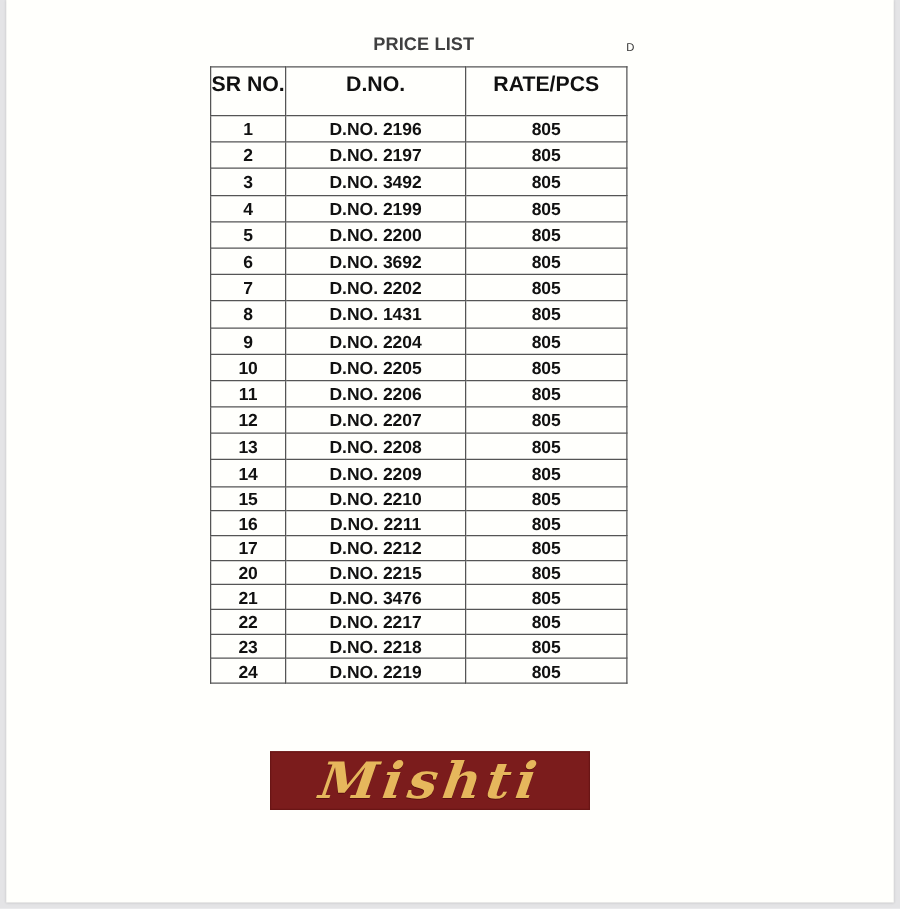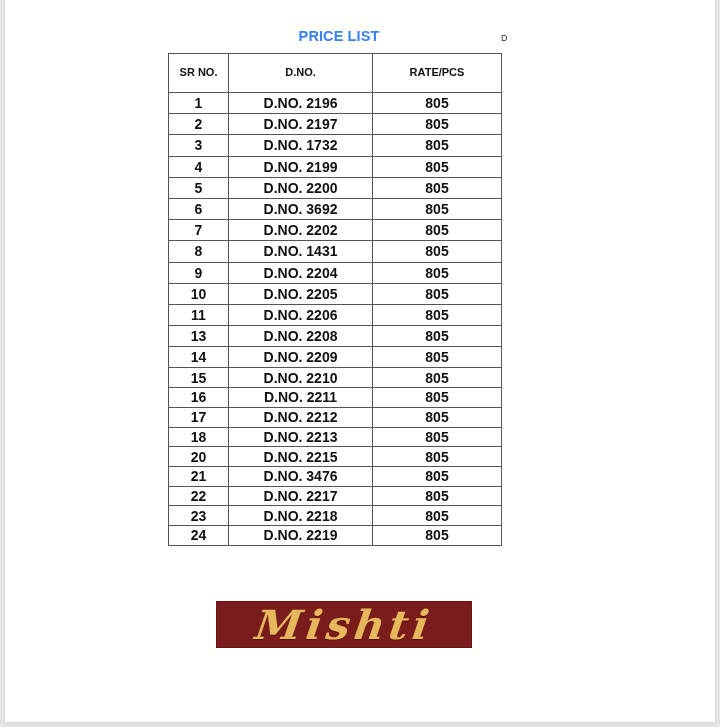--- a/index.html
+++ b/index.html
@@ -8,41 +8,41 @@
     background: #e4e4e6;
     font-family: "Liberation Sans", sans-serif;
   }
   .page {
     position: absolute; left: 5px; top: 0; width: 710px; height: 722px;
     background: #fffffc;
     box-shadow: 0 0 2px rgba(0,0,0,0.15);
   }
   .title {
     position: absolute; left: 168px; width: 332px; top: 28px;
-    text-align: center; font-weight: bold; font-size: 14.5px; color: #3b82f6;
+    text-align: center; font-weight: bold; font-size: 14.5px; color: #404040;
     letter-spacing: 0.1px;
   }
   .corner-mark {
     position: absolute; left: 496px; top: 33px; font-size: 9px; color: #333;
   }
   table.price {
     position: absolute; left: 163px; top: 53px;
     border-collapse: collapse; table-layout: fixed;
     width: 333px;
   }
   table.price col.c1 { width: 60px; }
   table.price col.c2 { width: 144px; }
   table.price col.c3 { width: 129px; }
   table.price th, table.price td {
     border: 1px solid #555;
     text-align: center; color: #111; padding: 0;
     font-weight: bold; white-space: nowrap; overflow: hidden;
   }
   table.price th {
-    font-size: 11px; height: 24px; vertical-align: bottom; padding-bottom: 14px;
+    font-size: 17px; height: 24px; vertical-align: bottom; padding-bottom: 14px;
   }
   table.price tr.r-a td { height: 20.2px; font-size: 14px; }
   table.price tr.r-b td { height: 18.7px; font-size: 14px; margin-top: 12px; }
   .logo {
     position: absolute; left: 211px; top: 601px; width: 256px; height: 47px;
     background: #7b1c1c;
     display: flex; align-items: center; justify-content: center;
     box-shadow: inset 0 0 0 1px #6a1515;
   }
   .logo span {
@@ -78,21 +78,21 @@
           <td>D.NO. 2196</td>
           <td>805</td>
         </tr>
         <tr class="r-a">
           <td>2</td>
           <td>D.NO. 2197</td>
           <td>805</td>
         </tr>
         <tr class="r-a">
           <td>3</td>
-          <td>D.NO. 1732</td>
+          <td>D.NO. 3492</td>
           <td>805</td>
         </tr>
         <tr class="r-a">
           <td>4</td>
           <td>D.NO. 2199</td>
           <td>805</td>
         </tr>
         <tr class="r-a">
           <td>5</td>
           <td>D.NO. 2200</td>
@@ -122,20 +122,25 @@
           <td>10</td>
           <td>D.NO. 2205</td>
           <td>805</td>
         </tr>
         <tr class="r-a">
           <td>11</td>
           <td>D.NO. 2206</td>
           <td>805</td>
         </tr>
         <tr class="r-a">
+          <td>12</td>
+          <td>D.NO. 2207</td>
+          <td>805</td>
+        </tr>
+        <tr class="r-a">
           <td>13</td>
           <td>D.NO. 2208</td>
           <td>805</td>
         </tr>
         <tr class="r-a">
           <td>14</td>
           <td>D.NO. 2209</td>
           <td>805</td>
         </tr>
         <tr class="r-b">
@@ -144,25 +149,20 @@
           <td>805</td>
         </tr>
         <tr class="r-b">
           <td>16</td>
           <td>D.NO. 2211</td>
           <td>805</td>
         </tr>
         <tr class="r-b">
           <td>17</td>
           <td>D.NO. 2212</td>
-          <td>805</td>
-        </tr>
-        <tr class="r-b">
-          <td>18</td>
-          <td>D.NO. 2213</td>
           <td>805</td>
         </tr>
         <tr class="r-b">
           <td>20</td>
           <td>D.NO. 2215</td>
           <td>805</td>
         </tr>
         <tr class="r-b">
           <td>21</td>
           <td>D.NO. 3476</td>

